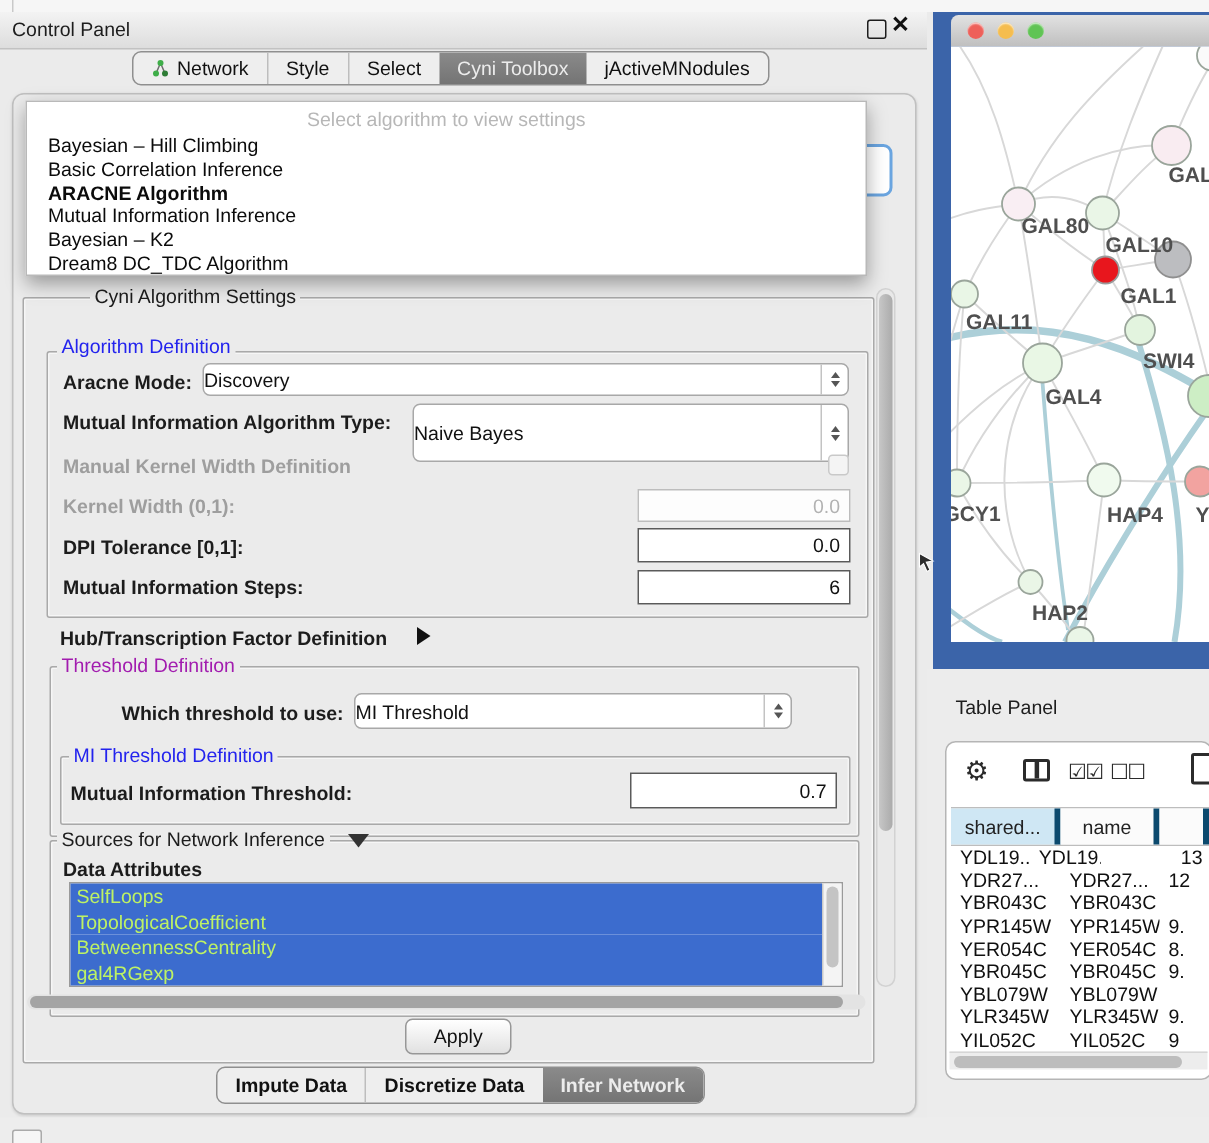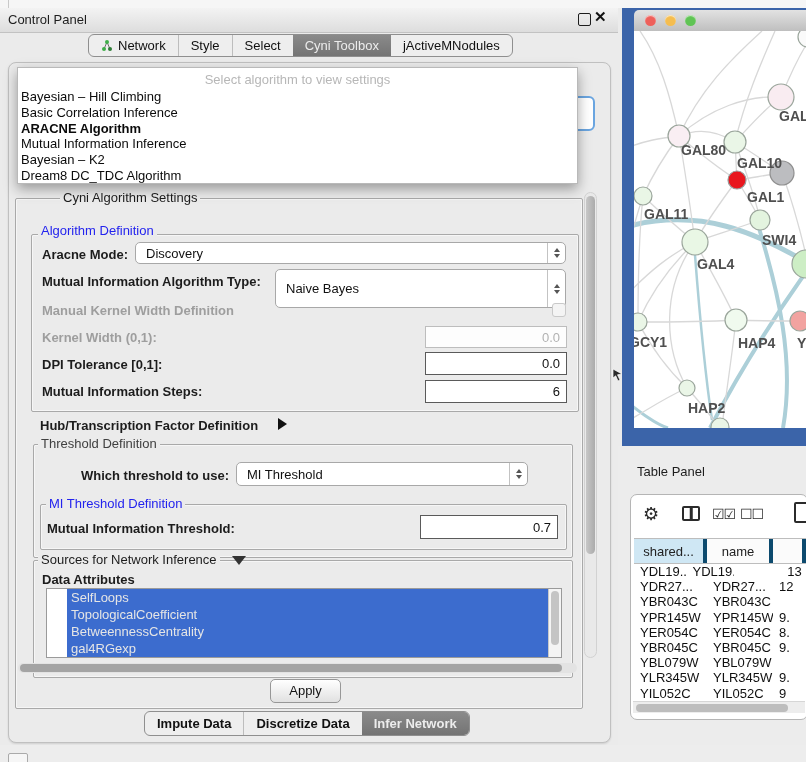--- a/index.html
+++ b/index.html
@@ -26,47 +26,47 @@
   
   #outer-panel{left:8px;top:62px;width:601px;height:679px;background:#ebebeb;
                border:1px solid #c0c0c0;border-radius:8px;box-shadow:0 1px 2px rgba(0,0,0,.12);}
   #bg-combo{left:66px;top:158px;width:512px;height:22px;background:#fff;border:1px solid #ababab;
             border-radius:10px;color:#9c9c9c;line-height:22px;padding-left:22px;box-sizing:border-box;}
   #focus-frag{left:567px;top:96px;width:24px;height:31px;background:#fff;border:2px solid #6aa5e0;border-radius:6px;}
   
   #algo-popup{left:17px;top:67px;width:561px;height:117px;background:#fff;border:1px solid #b9b9b9;
               box-shadow:0 5px 12px rgba(0,0,0,.35);z-index:50;display:flex;flex-direction:column;padding-top:2px;box-sizing:border-box;}
   #algo-popup .ph{text-align:center;color:#b7b7b7;height:19px;line-height:19px;font-size:13px;}
-  #algo-popup .it{height:15.8px;line-height:15.8px;padding-left:3px;font-size:13px;color:#0b0b0b;}
+  #algo-popup .it{height:15.8px;line-height:15.8px;padding-left:14px;font-size:13px;color:#0b0b0b;}
   #algo-popup .it.bold{font-weight:bold;}
   
   .fset{border:1px solid #a9a9a9;border-radius:2px;box-shadow:inset 0 0 0 1px rgba(255,255,255,.55);}
   .legend{position:absolute;background:#ebebeb;padding:0 3px;font-size:13px;line-height:14px;z-index:5;}
   .blue{color:#2323ee;}
-  .green{color:#404040;}
+  .green{color:#a21caf;}
   .lbl{position:absolute;font-weight:bold;font-size:13px;color:#1c1c1c;white-space:nowrap;}
   .dis{color:#9e9e9e !important;}
   
   .combo{position:absolute;background:#fff;border:1px solid #a8a8a8;border-radius:5px;display:flex;align-items:center;box-sizing:border-box;}
-  .combo .cval{flex:1;padding-left:10px;font-size:13px;color:#111;}
+  .combo .cval{flex:1;font-size:13px;color:#111;}
   .spin{width:17px;align-self:stretch;border-left:1px solid #c3c3c3;display:flex;flex-direction:column;align-items:center;justify-content:center;gap:2px;}
   .tri-up{width:0;height:0;border-left:3.5px solid transparent;border-right:3.5px solid transparent;border-bottom:4.5px solid #555;}
   .tri-dn{width:0;height:0;border-left:3.5px solid transparent;border-right:3.5px solid transparent;border-top:4.5px solid #555;}
   
   .fld{position:absolute;background:#fff;border:1px solid #5a5a5a;box-sizing:border-box;
        text-align:right;font-size:13px;color:#111;padding:0 6px;display:flex;align-items:center;justify-content:flex-end;}
   .fld.disabled{border:1px solid #bdbdbd;color:#b2b2b2;background:#fdfdfd;}
   .cb{position:absolute;width:14px;height:14px;border:1.5px solid #c9c9c9;border-radius:3px;background:#f4f4f4;box-sizing:border-box;}
   .arrow-right{position:absolute;width:0;height:0;border-top:6px solid transparent;border-bottom:6px solid transparent;border-left:9px solid #111;}
   .arrow-down{position:absolute;width:0;height:0;border-left:7px solid transparent;border-right:7px solid transparent;border-top:9px solid #333;}
   
   #attr-list{left:46px;top:588px;width:516px;height:70px;background:#fff;border:1px solid #9a9a9a;display:flex;box-sizing:border-box;}
   #attr-items{flex:1;display:flex;flex-direction:column;}
   .attr-it{height:17px;line-height:17px;padding-left:4px;font-size:13px;}
-  .attr-it.sel{background:#3c6cce;color:#e5e5e5;margin-left:20px;}
+  .attr-it.sel{background:#3c6cce;color:#bef264;}
   #attr-scroll{width:12px;border-left:1px solid #c9c9c9;background:#f4f4f4;position:relative;}
   #attr-thumb{position:absolute;left:1.5px;top:2px;width:8px;height:54px;background:#c4c4c4;border-radius:4px;}
   
   #hscroll{left:18px;top:663px;width:559px;height:10px;background:#e3e3e3;border-radius:5px;}
   #hscroll .thumb{position:absolute;left:2px;top:1px;width:542px;height:8px;background:#a4a4a4;border-radius:4px;}
   #vscroll{left:584px;top:192px;width:13px;height:466px;background:#e9e9e9;border:1px solid #d2d2d2;border-radius:7px;box-sizing:border-box;}
   #vscroll .thumb{position:absolute;left:1px;top:3px;width:9px;height:358px;background:linear-gradient(90deg,#c7c7c7,#ababab);border-radius:5px;}
   
   #apply-btn{left:270px;top:679px;width:69px;height:22px;background:linear-gradient(#ffffff,#e1e1e1);
              border:1px solid #979797;border-radius:5px;text-align:center;line-height:21px;font-size:13px;color:#111;}

